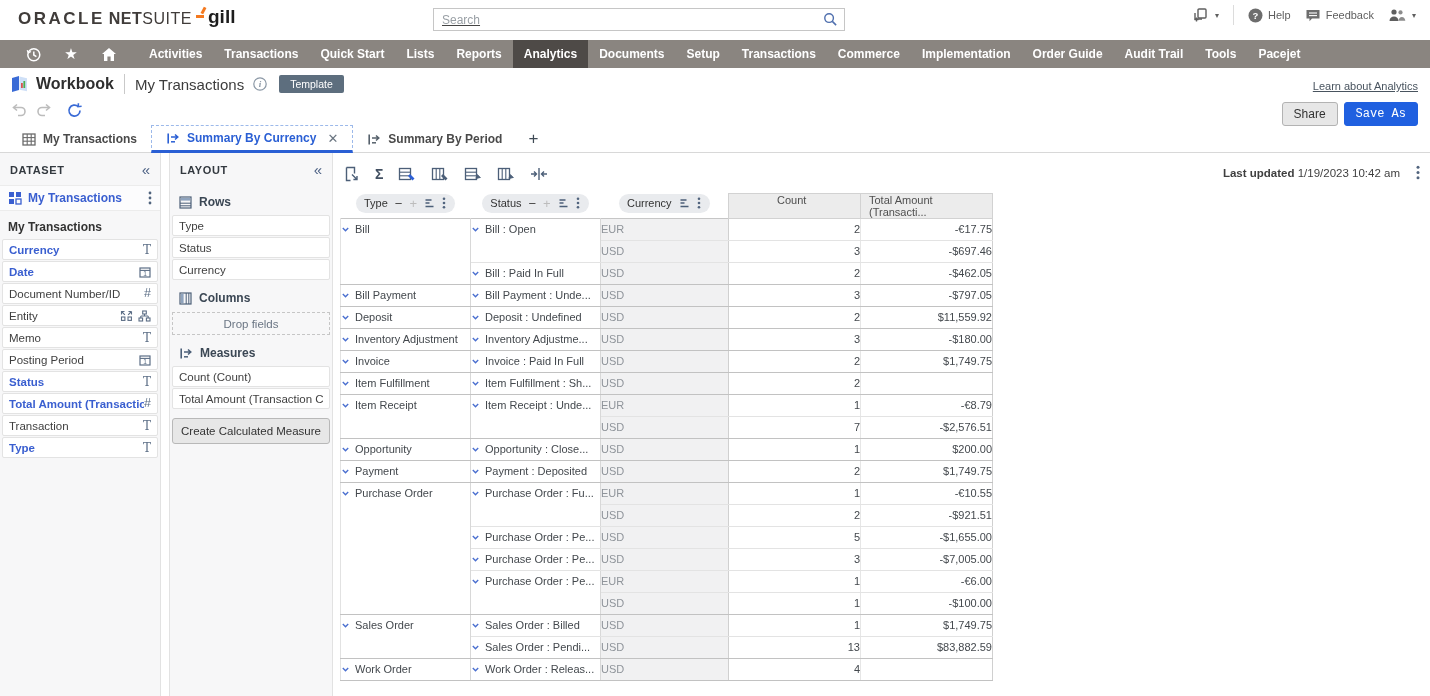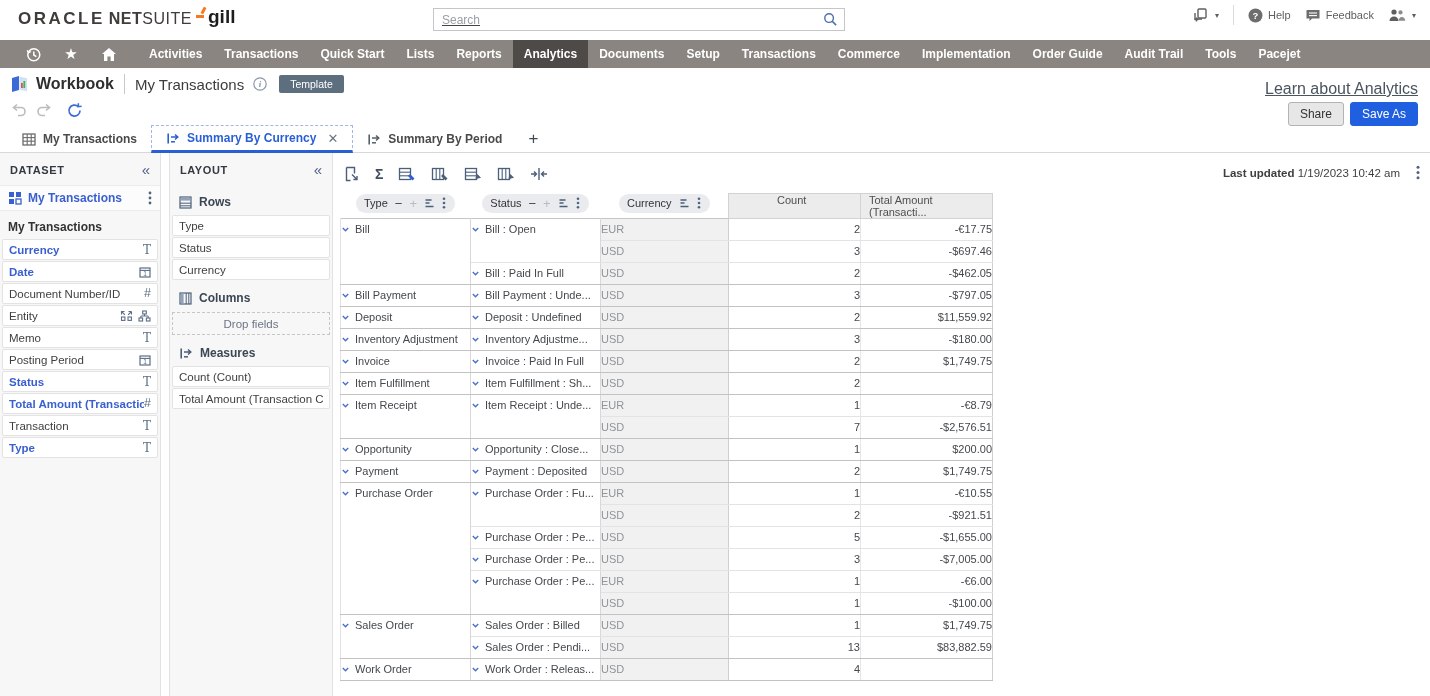--- a/index.html
+++ b/index.html
@@ -37,25 +37,25 @@
   .nav-item { display:flex; align-items:center; padding:0 11px; color:#fff; font-size:12px; font-weight:700; cursor:pointer; white-space:nowrap; }
   .nav-item.active { background:#4e4a47; }
 
   
   .wbrow { position:absolute; top:68px; left:0; width:1430px; height:32px; display:flex; align-items:center; padding-left:10px; }
   .wbtitle { font-size:16px; font-weight:700; color:#2e2e2e; margin-left:7px; }
   .wbdiv { width:1px; height:20px; background:#c9c9c9; margin:0 10px; }
   .wbname { font-size:15px; color:#3c3c3c; }
   .infoic { margin-left:9px; }
   .badge { margin-left:12px; background:#5d6e7e; color:#fff; font-size:10.5px; padding:3px 11px; border-radius:2px; }
-  .learn { position:absolute; right:12px; top:80px; font-size:16px; color:#49545f; text-decoration:underline; cursor:pointer; }
+  .learn { position:absolute; right:12px; top:80px; font-size:11px; color:#49545f; text-decoration:underline; cursor:pointer; }
   .actionbtns { position:absolute; right:12px; top:102px; display:flex; gap:6px; }
   .btn { font-size:12px; padding:4px 11px; border-radius:3px; cursor:pointer; font-family:"Liberation Sans",sans-serif; }
   .btn.share { background:#e7e7e7; border:1px solid #b3b3b3; color:#333; }
-  .btn.saveas { background:#2060e0; border:1px solid #2060e0; color:#fff; }
+  .btn.saveas { background:#2060e0; border:1px solid #2060e0; color:#fff;font-family:Liberation Mono, monospace; }
   .histrow { position:absolute; top:102px; left:10px; display:flex; gap:9px; align-items:center; }
   .histrow .hic { cursor:pointer; }
 
   
   .tabbar { position:absolute; top:126px; left:0; width:1430px; height:27px; border-bottom:1px solid #d8d8d8; display:flex; align-items:flex-end; padding-left:8px; }
   .tab { display:flex; align-items:center; gap:7px; height:26px; padding:0 14px; font-size:12px; font-weight:700; color:#4a4a4a; cursor:pointer; }
   .tab.active { border:1px dashed #9cb9ea; border-bottom:3px solid #2a5fd4; color:#2a5fd4; margin-bottom:-1px; height:28px; background:#fff; }
   .tab .x { color:#6b7682; font-size:13px; margin-left:4px; font-weight:400;}
   .addtab { font-size:17px; color:#3f4a55; padding:0 12px; cursor:pointer; margin-bottom:3px;}
 
@@ -428,20 +428,21 @@
     <span class="ltext">Measures</span>
   </div>
   <div class="fieldlist">
       <div class="fieldcard">
         <span class="flabel">Count  (Count)</span>
       </div>
       <div class="fieldcard">
         <span class="flabel">Total Amount (Transaction C...</span>
       </div>
     </div>
+  <button class="createbtn">Create Calculated Measure</button>
 </div>
 
 <div class="main">
   <div class="ptoolbar">
     <span class="ptool">
       <svg width="17" height="18" viewBox="0 0 17 18">
           <path d="M3.5 2.5 h8 v6" fill="none" stroke="#4c5f78" stroke-width="1.4"></path>
           <path d="M3.5 2.5 v13 h4" fill="none" stroke="#4c5f78" stroke-width="1.4"></path>
           <path d="M9 9.5 l5 5 m0-3.6 v3.6 h-3.6" fill="none" stroke="#4c5f78" stroke-width="1.4"></path>
         </svg>

